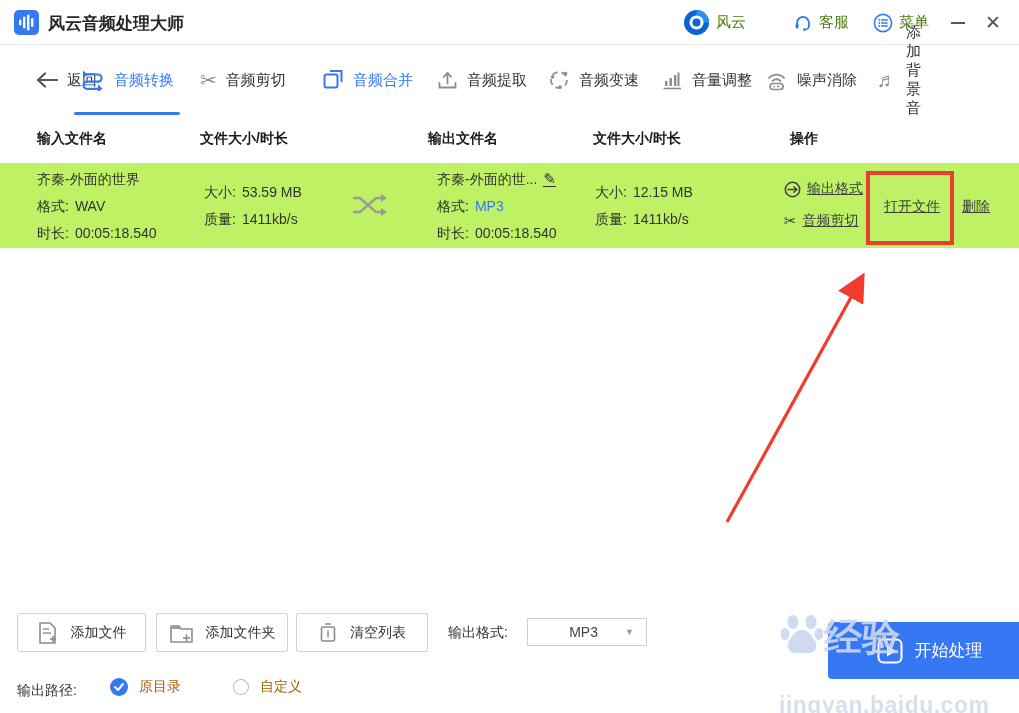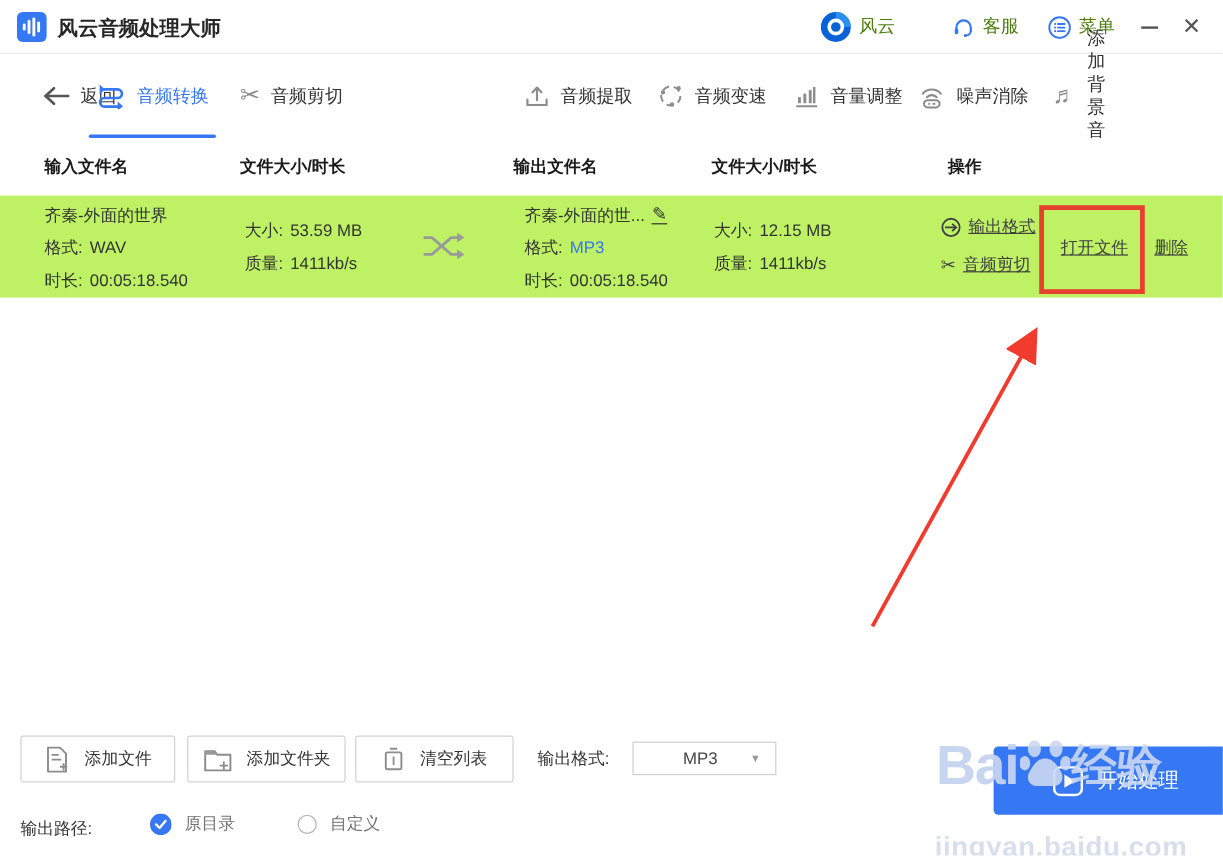--- a/index.html
+++ b/index.html
@@ -64,22 +64,22 @@
   .f-label { position:absolute; font-size:14px; color:#333; }
   .lbl-format { left:448px; top:624px; }
   .select { position:absolute; left:527px; top:618px; width:120px; height:28px; background:#fff;
     border:1px solid #cfcfcf; display:flex; align-items:center; cursor:pointer; font-size:14px; color:#444; }
   .select .val { flex:1; text-align:center; padding-left:14px; }
   .select .arr { font-size:9px; color:#999; padding-right:12px; }
   .start-btn { position:absolute; left:828px; top:622px; width:203px; height:57px; background:#3677F3;
     border-radius:4px; display:flex; align-items:center; justify-content:center; gap:12px;
     color:#fff; font-size:17px; cursor:pointer; z-index:1; }
   .lbl-path { left:17px; top:682px; }
-  .radio-row { position:absolute; left:125px; top:678px; display:flex; align-items:center; gap:11px;
-    font-size:14px; color:#737373; }
+  .radio-row { position:absolute; left:110px; top:678px; display:flex; align-items:center; gap:11px;
+    font-size:14px; color:#a16207; }
   .radio-row .gap { width:30px; }
   .radio { cursor:pointer; display:flex; align-items:center; }
   .radio-off { width:16px; height:16px; border-radius:50%; border:1px solid #b5b5b5; background:#fff; }
 
   
   .watermark { position:absolute; left:776px; top:596px; width:243px; height:112px; z-index:3;
     pointer-events:none; }
   .wm-row { position:absolute; left:4px; top:18px; display:flex; align-items:flex-end; }
   .wm-bai { font-size:46px; font-weight:700; color:rgba(197,211,240,0.95); letter-spacing:-1px; line-height:1; }
   .wm-cn { font-size:38px; font-weight:700; color:rgba(203,215,241,0.9); line-height:1.05; }
@@ -160,20 +160,27 @@
       </svg>
       <span>音频转换</span>
       <div class="underline"></div>
     </div>
 
     <div class="tool" style="left:200px">
       <span class="glyph">✂</span>
       <span>音频剪切</span>
     </div>
 
+    <div class="tool hl" style="left:322px">
+      <svg width="22" height="22" viewBox="0 0 22 22">
+        <rect x="2.5" y="5.5" width="13" height="13" rx="2" fill="none" stroke="#3677F3" stroke-width="2"></rect>
+        <polyline points="8,2 19.5,2 19.5,13" fill="none" stroke="#3677F3" stroke-width="2"></polyline>
+      </svg>
+      <span>音频合并</span>
+    </div>
 
     <div class="tool" style="left:437px">
       <svg width="21" height="21" viewBox="0 0 21 21">
         <path d="M2.5 13 v4.5 h16 V13" fill="none" stroke="#8c8c8c" stroke-width="1.8" stroke-linecap="round"></path>
         <line x1="10.5" y1="13.5" x2="10.5" y2="3.5" stroke="#8c8c8c" stroke-width="1.8" stroke-linecap="round"></line>
         <polyline points="6.8,6.8 10.5,3 14.2,6.8" fill="none" stroke="#8c8c8c" stroke-width="1.8" stroke-linecap="round" stroke-linejoin="round"></polyline>
       </svg>
       <span>音频提取</span>
     </div>
 
@@ -366,21 +373,20 @@
     <span>原目录</span>
     <span class="gap"></span>
     <span class="radio">
         <span class="radio-off"></span>
       </span>
     <span>自定义</span>
   </div>
 
   <div class="watermark">
     <div class="wm-row">
-      <span class="wm-bai">Bai</span>
       <svg width="42" height="46" viewBox="0 0 42 46" style="margin:0 1px -2px">
         <ellipse cx="12" cy="8" rx="5.5" ry="7" fill="rgba(203,215,241,0.9)"></ellipse>
         <ellipse cx="30" cy="8" rx="5.5" ry="7" fill="rgba(203,215,241,0.9)"></ellipse>
         <ellipse cx="4" cy="20" rx="4.5" ry="6" fill="rgba(203,215,241,0.9)"></ellipse>
         <ellipse cx="38" cy="20" rx="4.5" ry="6" fill="rgba(203,215,241,0.9)"></ellipse>
         <path d="M21 16 c7 0 10 6 13 11 c3 5 1 12 -6 12 h-14 c-7 0 -9 -7 -6 -12 c3 -5 6 -11 13 -11 z" fill="rgba(203,215,241,0.9)"></path>
       </svg>
       <span class="wm-cn">经验</span>
     </div>
     <div class="wm-url">jingyan.baidu.com</div>

